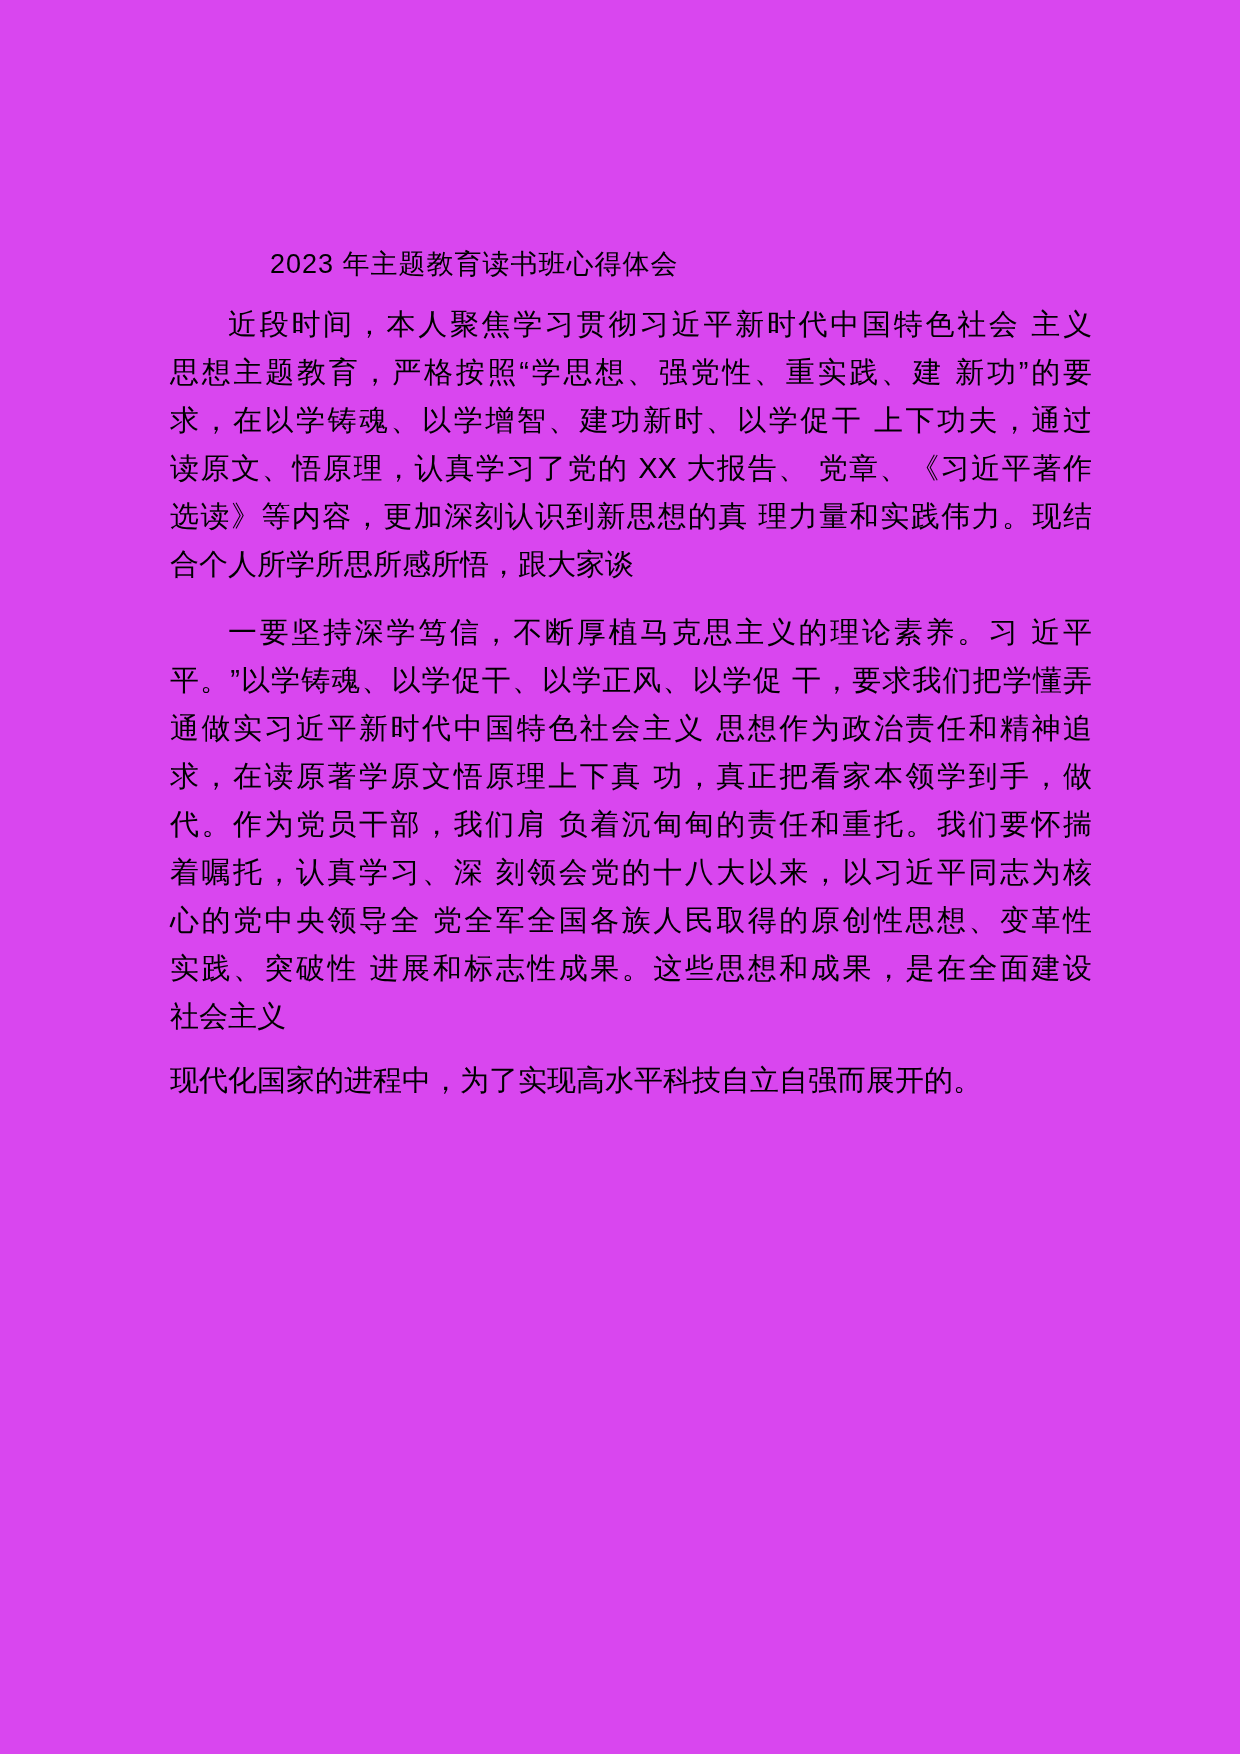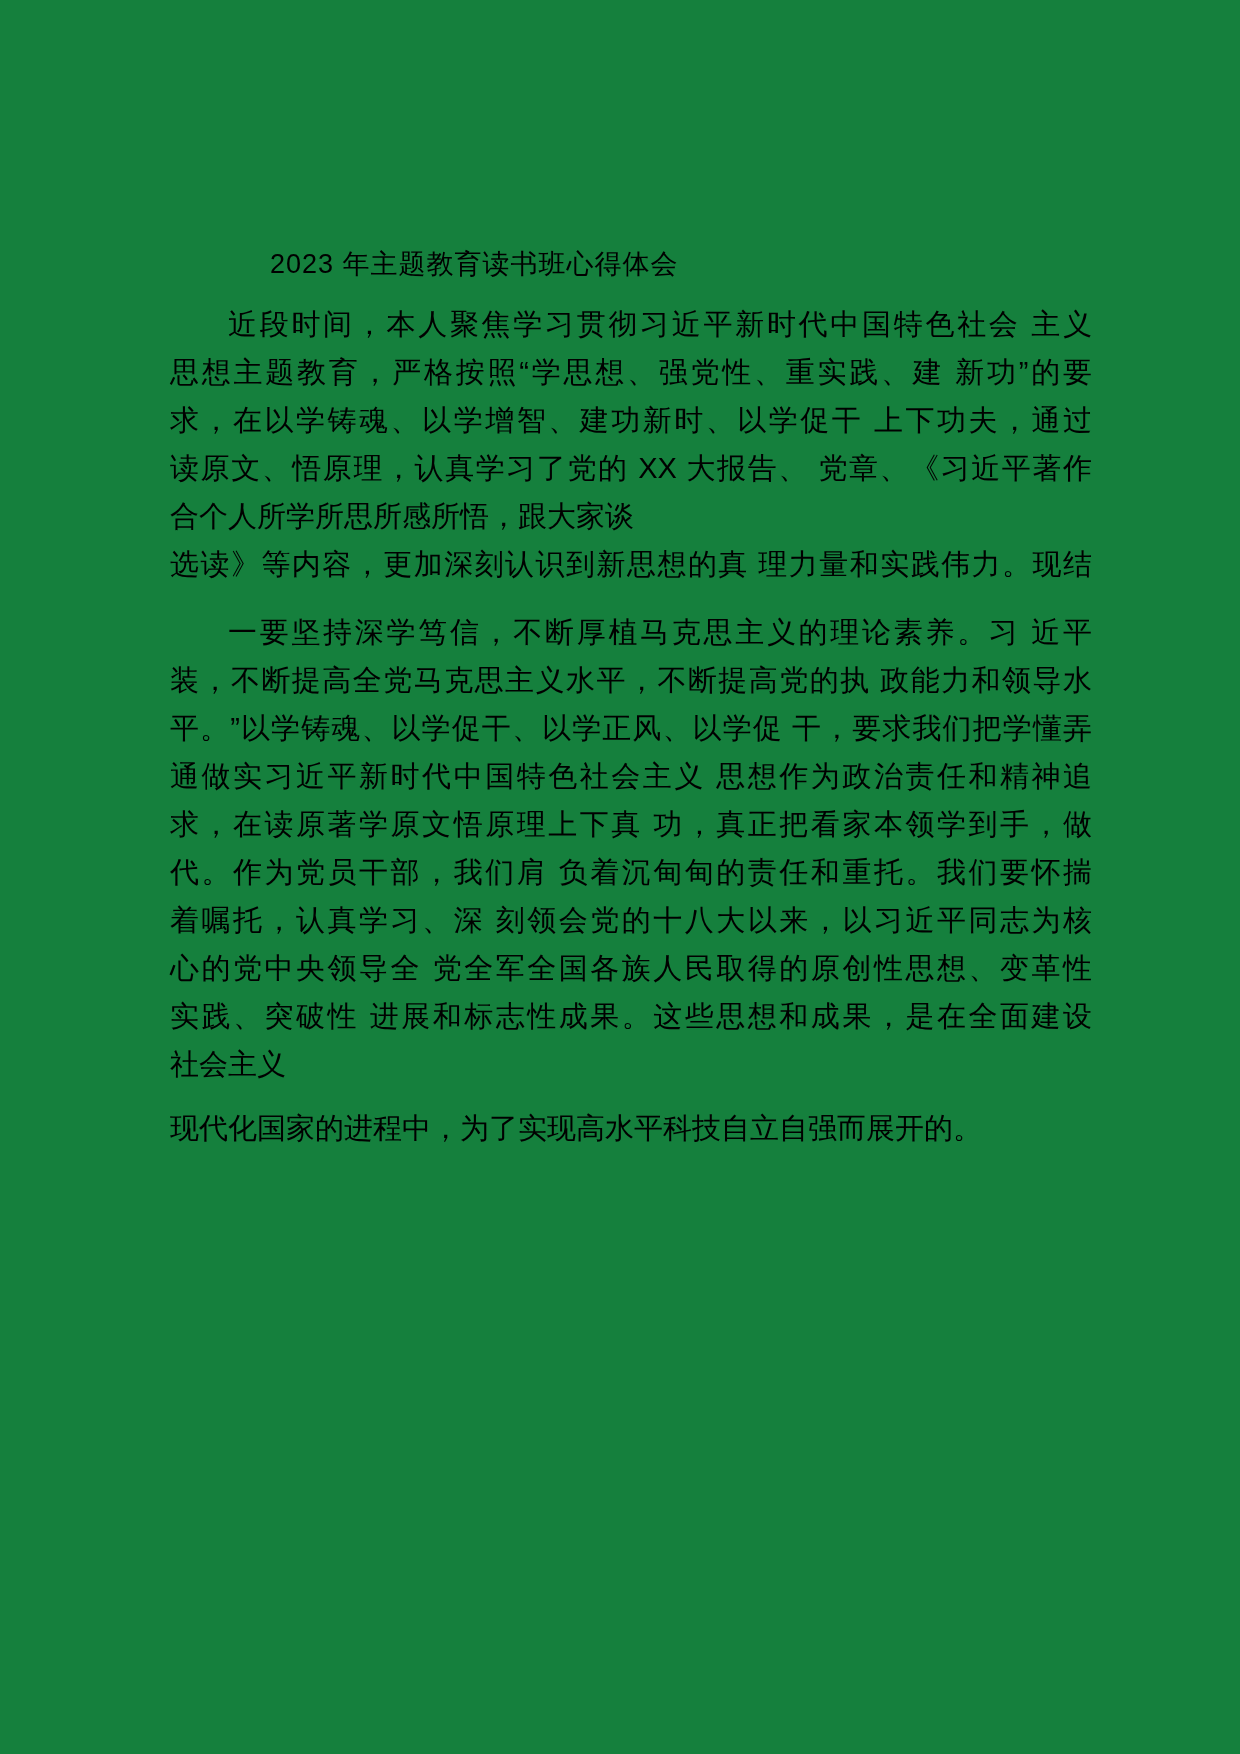--- a/index.html
+++ b/index.html
@@ -12,21 +12,21 @@
     height: 1754px;
     font-family: "Liberation Sans", sans-serif;
     color: #000000;
     overflow: hidden;
   }
   .page {
     box-sizing: border-box;
     width: 1240px;
     height: 1754px;
     padding: 246px 148px 0 170px;
-    background: #15803d;
+    background: #d946ef;
   }
   .doc-title {
     font-size: 27px;
     font-weight: 400;
     line-height: 36px;
     margin: 0 0 18px 100px;
     letter-spacing: 1px;
     white-space: nowrap;
   }
   .doc-body {
@@ -56,26 +56,25 @@
 <body>
 
 <div class="page">
   <h1 class="doc-title">2023 年主题教育读书班心得体会</h1>
   <div class="doc-body" id="doc-body">
       <div class="para">
         <div class="line first-indent">近段时间，本人聚焦学习贯彻习近平新时代中国特色社会 主义</div>
         <div class="line">思想主题教育，严格按照“学思想、强党性、重实践、建 新功”的要</div>
         <div class="line">求，在以学铸魂、以学增智、建功新时、以学促干 上下功夫，通过</div>
         <div class="line">读原文、悟原理，认真学习了党的 XX 大报告、 党章、《习近平著作</div>
+        <div class="line">选读》等内容，更加深刻认识到新思想的真 理力量和实践伟力。现结</div>
         <div class="line last">合个人所学所思所感所悟，跟大家谈</div>
-        <div class="line">选读》等内容，更加深刻认识到新思想的真 理力量和实践伟力。现结</div>
       </div>
       <div class="para">
         <div class="line first-indent">一要坚持深学笃信，不断厚植马克思主义的理论素养。习 近平</div>
-        <div class="line">装，不断提高全党马克思主义水平，不断提高党的执 政能力和领导水</div>
         <div class="line">平。”以学铸魂、以学促干、以学正风、以学促 干，要求我们把学懂弄</div>
         <div class="line">通做实习近平新时代中国特色社会主义 思想作为政治责任和精神追</div>
         <div class="line">求，在读原著学原文悟原理上下真 功，真正把看家本领学到手，做</div>
         <div class="line">代。作为党员干部，我们肩 负着沉甸甸的责任和重托。我们要怀揣</div>
         <div class="line">着嘱托，认真学习、深 刻领会党的十八大以来，以习近平同志为核</div>
         <div class="line">心的党中央领导全 党全军全国各族人民取得的原创性思想、变革性</div>
         <div class="line">实践、突破性 进展和标志性成果。这些思想和成果，是在全面建设</div>
         <div class="line last">社会主义</div>
       </div>
       <div class="para">

